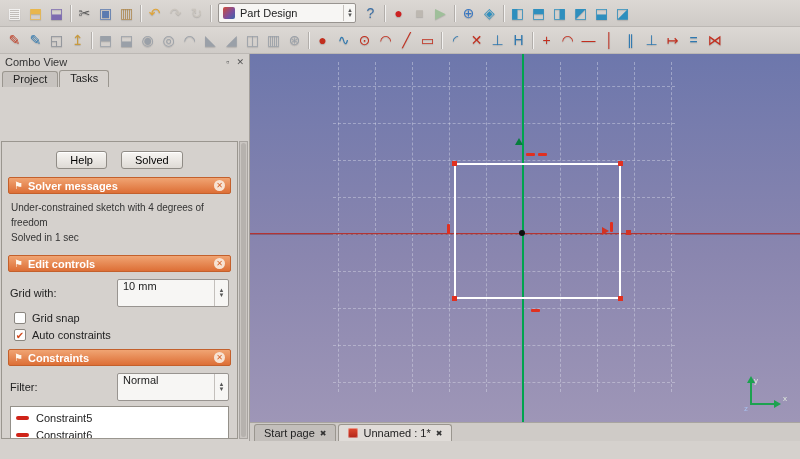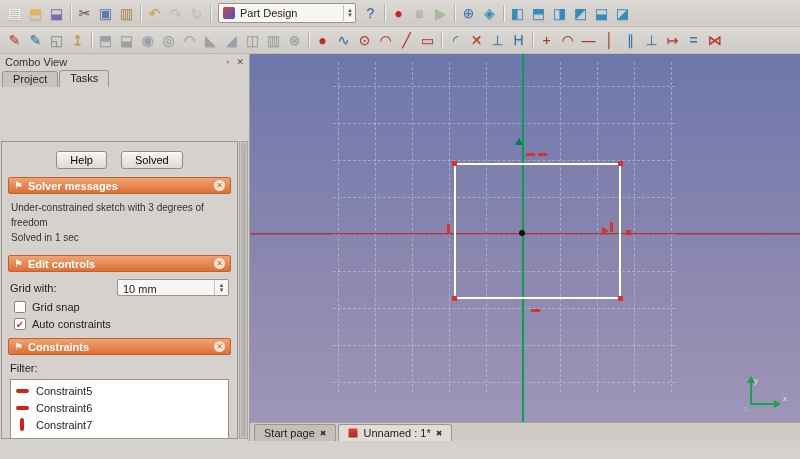--- a/index.html
+++ b/index.html
@@ -28,21 +28,21 @@
 .panel-content{position:absolute;left:1px;right:11px;top:87px;bottom:2px;border:1px solid #9a968f;background:#d5d1cd;overflow:hidden}
 .panel-scrollbar{position:absolute;right:1px;top:87px;bottom:2px;width:9px;background:#cac6c2;border:1px solid #a8a4a0}
 .panel-thumb{position:absolute;left:1px;right:1px;top:1px;bottom:1px;background:#b6b2ae;border-radius:3px}
 .btn-row{display:flex;justify-content:center;gap:14px;margin-top:9px}
 .btn{padding:2px 13px;border:1px solid #908c86;border-radius:3px;background:linear-gradient(#f8f6f3,#dedad5);font-size:11px;box-shadow:inset 0 1px 0 #fff;cursor:default}
 .section-header{margin:8px 6px 0;height:17px;border-radius:2px;background:linear-gradient(#f0a473,#dd6f36);border:1px solid #c3602c;color:#fff;font-weight:bold;font-size:11px;display:flex;align-items:center;gap:5px;padding:0 5px}
 .sh-flag{font-size:10px;color:#fff8ee;font-weight:normal}
 .sh-close{margin-left:auto;width:11px;height:11px;border-radius:50%;background:#f7e3d4;color:#d3622a;font-size:8px;line-height:11px;text-align:center;font-weight:bold}
 .solver-text{padding:6px 9px 2px;font-size:10px;color:#333;line-height:15px}
 .ctl-row{display:flex;align-items:center;padding:7px 8px 0;font-size:11px}
-.combo{margin-left:auto;width:112px;height:17px;background:#f7f6f4;border:1px solid #989490;border-radius:2px;display:flex;align-items:flex-end;padding-left:5px;font-size:11px}
+.combo{margin-left:auto;width:112px;height:28px;background:#f7f6f4;border:1px solid #989490;border-radius:2px;display:flex;align-items:flex-start;padding-left:5px;font-size:11px}
 .combo-spin{margin-left:auto;display:flex;flex-direction:column;align-items:center;justify-content:center;border-left:1px solid #c4c0bc;width:14px;line-height:5px;font-size:6px;color:#555;height:100%}
 .chk-row{display:flex;align-items:center;gap:6px;padding:5px 0 0 12px;font-size:11px}
 .chk{width:12px;height:12px;background:#fdfdfd;border:1px solid #8a8680;border-radius:2px;text-align:center;line-height:10px;flex:none}
 .chk-mark{color:#d14a1e;font-size:10px;font-weight:bold}
 .clist{margin:5px 8px 0;background:#fff;border:1px solid #949089;height:126px;padding:2px;overflow:hidden}
 .cl-item{display:flex;align-items:center;gap:7px;height:17px;padding-left:3px;font-size:11px}
 .cbar{background:#cf2318;border-radius:2px;flex:none}
 .cbar.h{width:13px;height:4px}
 .cbar.v{width:4px;height:13px;margin-left:4px;margin-right:5px}
 
@@ -182,21 +182,21 @@
         <button class="btn">Help</button>
         <button class="btn">Solved</button>
       </div>
 
       <div class="section-header">
         <span class="sh-flag">⚑</span>
         <span>Solver messages</span>
         <span class="sh-close">✕</span>
       </div>
       <div class="solver-text">
-        <div>Under-constrained sketch with 3 degrees of freedom</div>
+        <div>Under-constrained sketch with 4 degrees of freedom</div>
         <div>Solved in 1 sec</div>
       </div>
 
       <div class="section-header">
         <span class="sh-flag">⚑</span>
         <span>Edit controls</span>
         <span class="sh-close">✕</span>
       </div>
       <div class="ctl-row">
         <span>Grid with:</span>
@@ -217,20 +217,27 @@
         <span>Auto constraints</span>
       </div>
 
       <div class="section-header">
         <span class="sh-flag">⚑</span>
         <span>Constraints</span>
         <span class="sh-close">✕</span>
       </div>
       <div class="ctl-row">
         <span>Filter:</span>
+        <span class="combo">
+          <span>Normal</span>
+          <span class="combo-spin">
+              <span>▲</span>
+              <span>▼</span>
+            </span>
+        </span>
       </div>
       <div class="clist">
           <div class="cl-item">
             <span class="cbar h"></span>
             <span>Constraint5</span>
           </div>
           <div class="cl-item">
             <span class="cbar h"></span>
             <span>Constraint6</span>
           </div>

